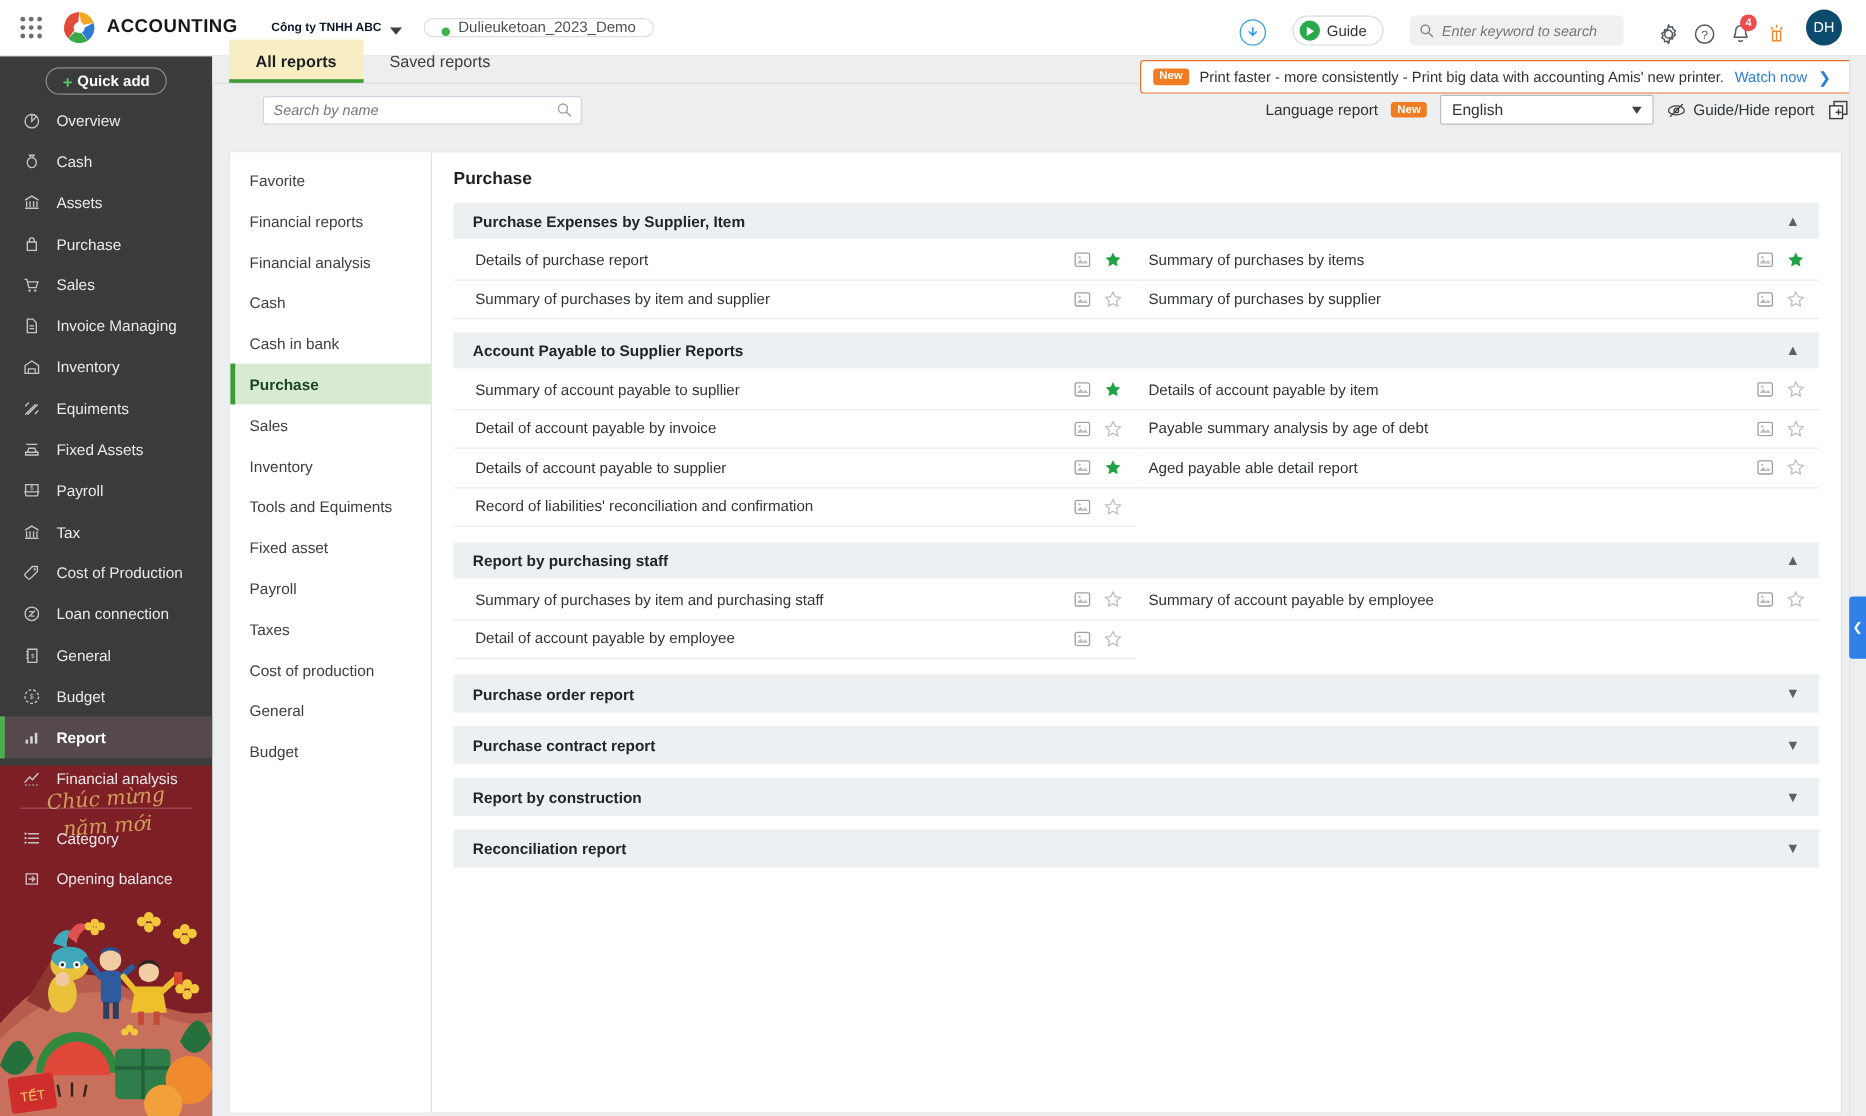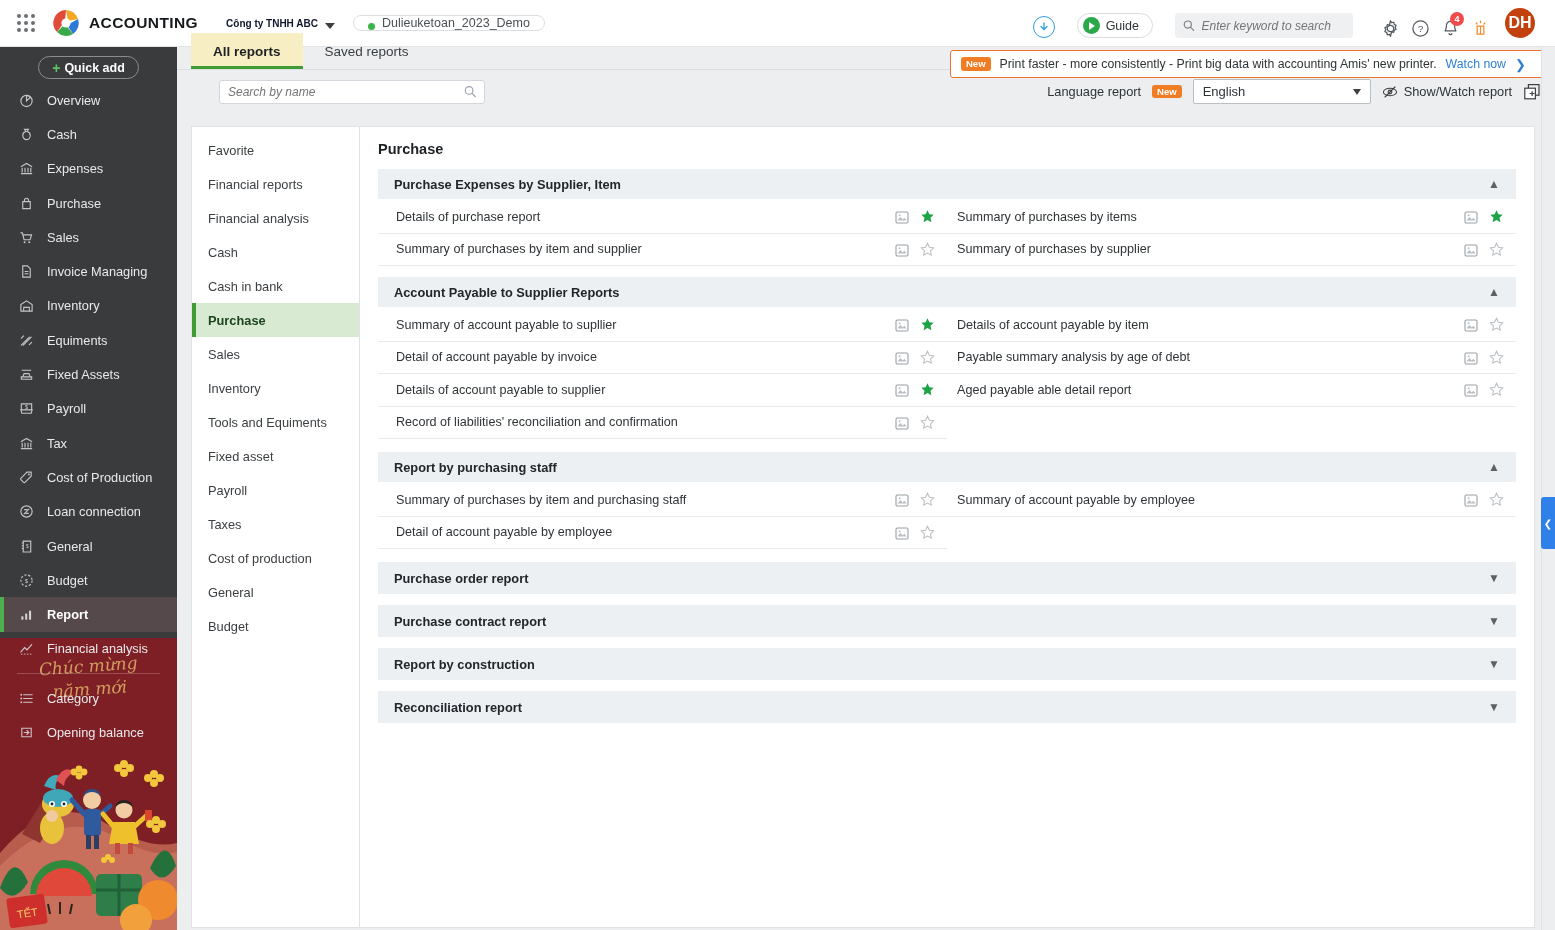--- a/index.html
+++ b/index.html
@@ -72,22 +72,22 @@
     font-style: italic; color: #6e7378; width: 100%;
     font-family: "Liberation Sans", sans-serif;
   }
   .hicon { width: 30px; display: flex; justify-content: center; align-items: center; cursor: pointer; position: relative; }
   .badge {
     position: absolute; top: -7px; right: 1px; min-width: 14px; height: 14px;
     background: #ef4b4b; color: #fff; border-radius: 7px; font-size: 9px;
     display: flex; align-items: center; justify-content: center; padding: 0 3px; font-weight: bold;
   }
   .avatar {
-    width: 30px; height: 30px; border-radius: 50%; background: #c2410c;
-    color: #fff; font-size: 16px; font-weight: bold;
+    width: 30px; height: 30px; border-radius: 50%; background: #0c4a6e;
+    color: #fff; font-size: 12px; font-weight: normal;
     display: flex; align-items: center; justify-content: center; margin-left: 10px; cursor: pointer;
   }
 
   
   .sidebar {
     position: absolute; top: 47px; left: 0; width: 177px; height: 883px;
     background: #3a3b3d; overflow: hidden;
   }
   .sb-festive {
     position: absolute; left: 0; bottom: 0; width: 177px; height: 292px;
@@ -421,21 +421,21 @@
         </span>
       <span>Cash</span>
     </div>
     <div class="sb-item">
       <span class="ico">
           <svg width="15" height="15" viewBox="0 0 16 16">
             <path d="M2 6.2L8 2.6l6 3.6" fill="none" stroke="#d8d9da" stroke-width="1.2"></path>
             <path d="M3.4 7.2v5 M6.4 7.2v5 M9.6 7.2v5 M12.6 7.2v5 M2 13.4h12" stroke="#d8d9da" stroke-width="1.2"></path>
           </svg>
         </span>
-      <span>Expenses</span>
+      <span>Assets</span>
     </div>
     <div class="sb-item">
       <span class="ico">
           <svg width="15" height="15" viewBox="0 0 16 16">
             <path d="M4 6h8v7.5H4z" fill="none" stroke="#d8d9da" stroke-width="1.2"></path>
             <path d="M5.8 6V4.6a2.2 2.2 0 014.4 0V6" fill="none" stroke="#d8d9da" stroke-width="1.2"></path>
           </svg>
         </span>
       <span>Purchase</span>
     </div>
@@ -619,21 +619,21 @@
       <div class="langsel">
         <span>English</span>
         <span class="cdn"></span>
       </div>
       <div class="showhide">
         <svg width="16" height="16" viewBox="0 0 18 18">
             <ellipse cx="9" cy="9" rx="7.4" ry="4.2" fill="none" stroke="#3c4043" stroke-width="1.2"></ellipse>
             <circle cx="9" cy="9" r="2.1" fill="none" stroke="#3c4043" stroke-width="1.2"></circle>
             <path d="M3.4 14.6L14.6 3.4" stroke="#3c4043" stroke-width="1.3" stroke-linecap="round"></path>
           </svg>
-        <span>Show/Watch report</span>
+        <span>Guide/Hide report</span>
       </div>
       <div style="display:flex;align-items:center;cursor:pointer;">
         <svg width="18" height="18" viewBox="0 0 18 18">
             <rect x="5.4" y="1.6" width="10.6" height="10.6" fill="none" stroke="#3c4043" stroke-width="1.2"></rect>
             <rect x="1.8" y="5.2" width="10.6" height="10.6" fill="#fff" stroke="#3c4043" stroke-width="1.2"></rect>
             <path d="M7.1 10.5h4 M9.1 8.5v4" stroke="#3c4043" stroke-width="1.2" stroke-linecap="round"></path>
           </svg>
       </div>
     </div>
   </div>

